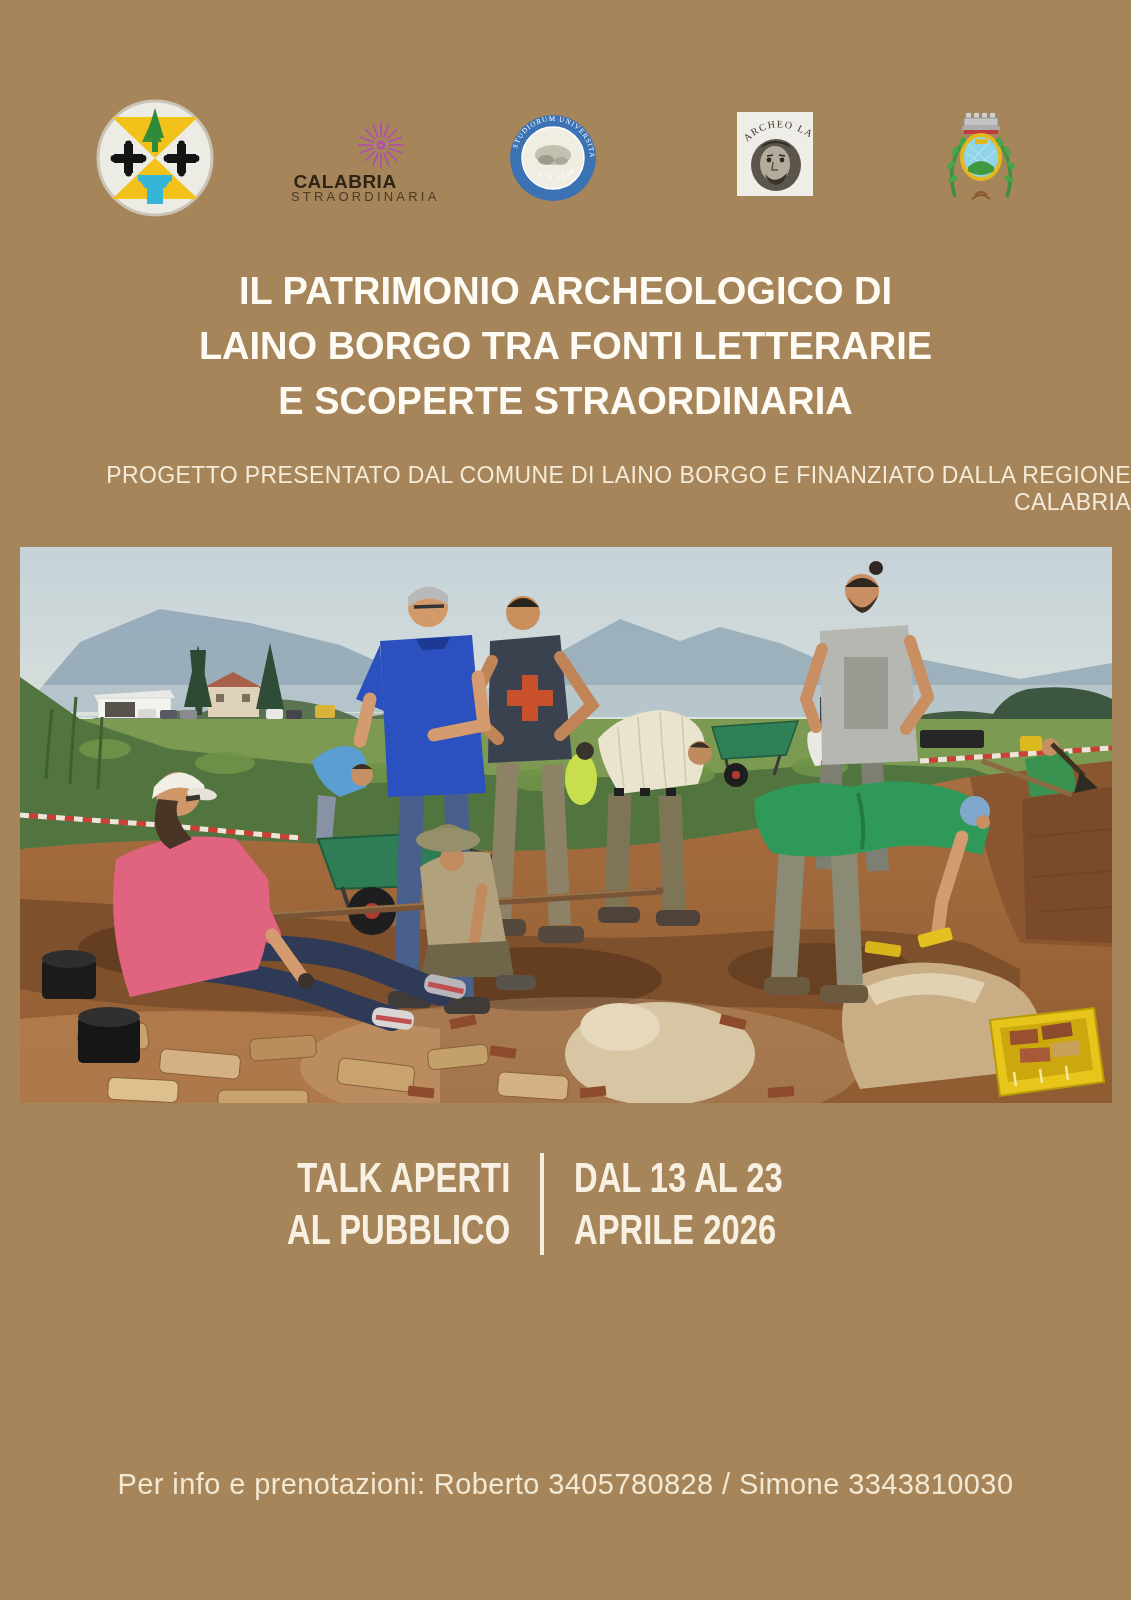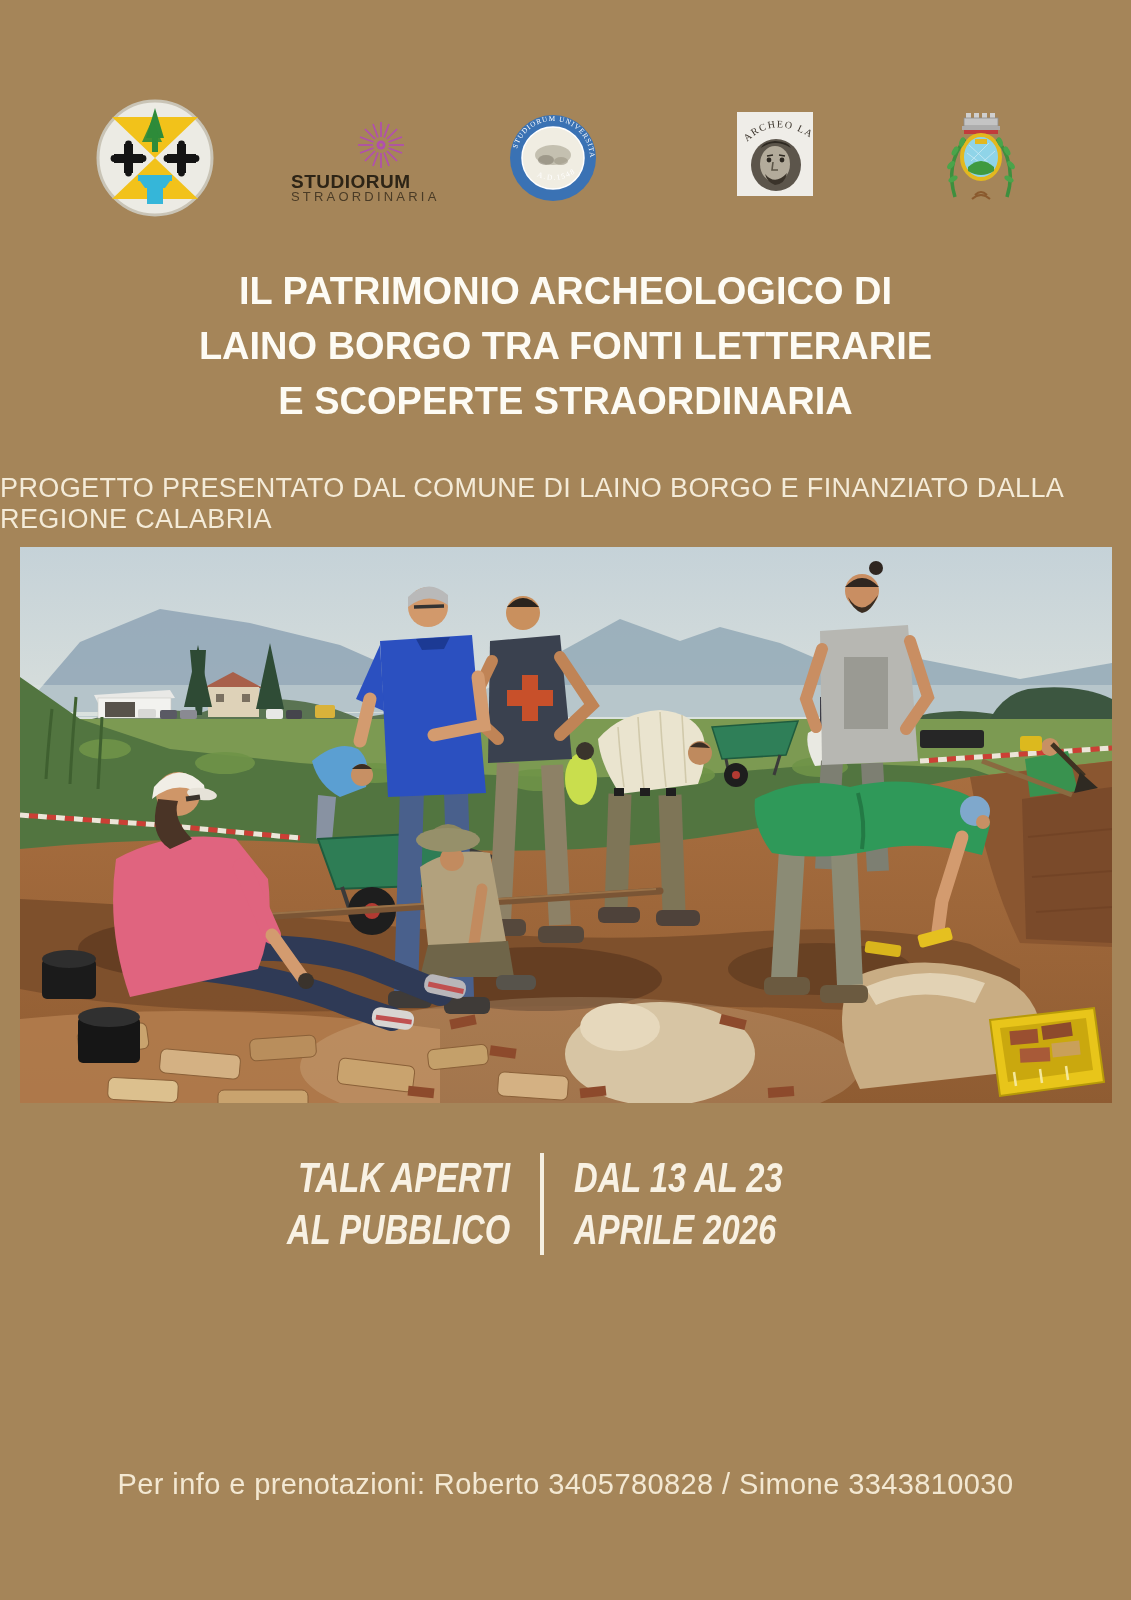--- a/index.html
+++ b/index.html
@@ -12,31 +12,31 @@
   
   .logo{position:absolute;}
   .cal-word{font-weight:bold;font-size:19px;color:#2d2416;letter-spacing:.5px;text-align:center;line-height:20px;}
   .cal-sub{font-size:13px;color:#4a3b26;letter-spacing:3.2px;text-align:center;line-height:10px;}
   
   .title{
     left:0;right:0;top:264px;text-align:center;
     font-weight:bold;font-size:38px;line-height:55px;color:#fdfbf4;letter-spacing:0px;
   }
   .subtitle{
-    left:0;right:0;top:473px;text-align:left;
-    font-size:27px;color:#f4ebd8;letter-spacing:.4px;
+    left:0;right:0;top:462px;text-align:right;
+    font-size:23px;color:#f4ebd8;letter-spacing:.4px;
   }
   
   .photo{left:20px;top:547px;width:1092px;height:556px;overflow:hidden;}
   .photo svg{display:block;}
   
   .talk{
     left:0;right:66px;top:1152px;
     display:flex;justify-content:center;align-items:center;
-    color:#f8f1e3;font-weight:bold;font-size:42px;line-height:52px;font-style:italic;
+    color:#f8f1e3;font-weight:bold;font-size:42px;line-height:52px;
   }
   .talk-left{text-align:right;transform:scaleX(.78);transform-origin:right center;}
   .talk-right{text-align:left;transform:scaleX(.78);transform-origin:left center;}
   .talk-divider{width:4px;height:102px;background:#f5efe2;margin:0 30px;}
   
   .venue{
     left:0;right:0;top:1298px;text-align:center;
     font-size:33px;line-height:50px;color:#f3e8d2;letter-spacing:.5px;
   }
   .infoline{
@@ -100,21 +100,21 @@
               <line x1="-7.5" y1="3" x2="-21" y2="8"></line>
                 <line x1="7.5" y1="-3" x2="21" y2="-8"></line>
               <line x1="-3" y1="7.5" x2="-8" y2="21"></line>
                 <line x1="3" y1="-7.5" x2="8" y2="-21"></line>
             </g>
           </g>
           <circle cx="38" cy="25" r="4.5" fill="#b14fae"></circle>
           <circle cx="38" cy="25" r="1.8" fill="#a58559"></circle>
         </svg>
       </div>
-      <div class="abs cal-word" style="left:0;top:52px;width:108px;">STUDIORUM</div>
+      <div class="abs cal-word" style="left:0;top:52px;width:108px;">CALABRIA</div>
       <div class="abs cal-sub" style="left:0;top:72px;width:108px;">STRAORDINARIA</div>
     </div>
 
     <div class="logo" style="left:509px;top:19px;width:88px;height:88px;">
       <svg width="88" height="88" viewBox="0 0 88 88">
         <circle cx="44" cy="44" r="43" fill="#3a72b4"></circle>
         <circle cx="44" cy="44" r="31" fill="#f0ede2" stroke="#ffffff" stroke-width="1.5"></circle>
         <ellipse cx="44" cy="41" rx="18" ry="10" fill="#b9b4a4" opacity=".8"></ellipse>
         <ellipse cx="37" cy="46" rx="8" ry="5" fill="#8f897a" opacity=".7"></ellipse>
         <ellipse cx="52" cy="47" rx="7" ry="4" fill="#a39d8c" opacity=".7"></ellipse>

